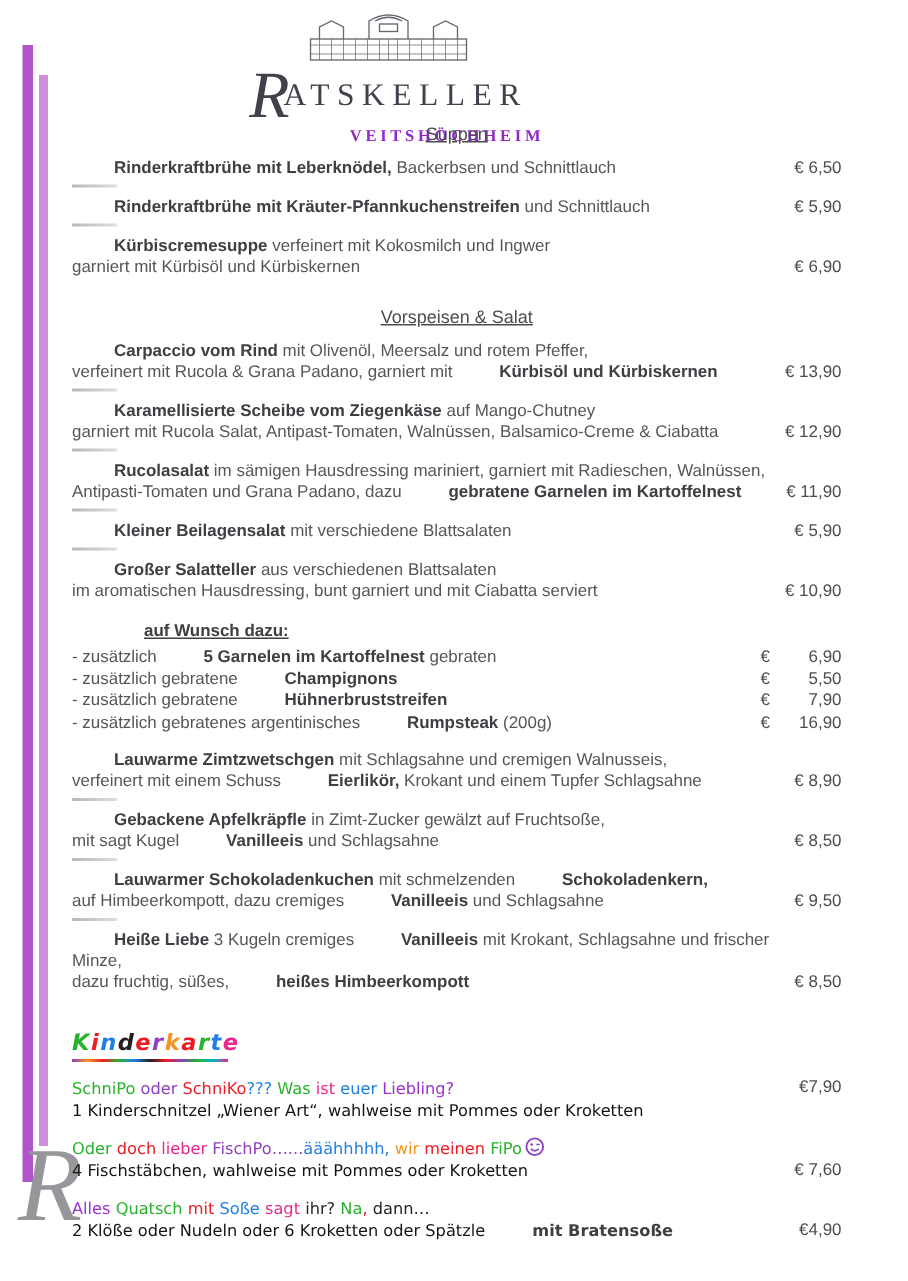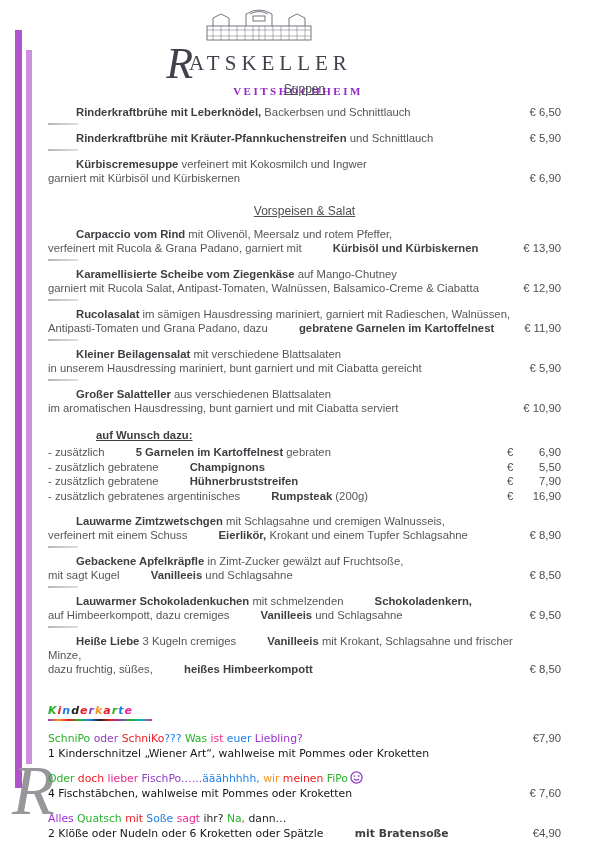--- a/index.html
+++ b/index.html
@@ -31,21 +31,21 @@
            margin:4px 0 6px 0;}
   .spacer{height:11px;}
   .addons-title{font-weight:bold;text-decoration:underline;color:#3e3f43;font-size:11.3px;
                 margin:3px 0 4px 48px;}
   .addon-row{display:flex;font-size:11.3px;line-height:14.5px;}
   .addon-text{flex:1;}
   .addon-euro{width:18px;color:#4c4d51;}
   .addon-val{width:36px;text-align:right;color:#4c4d51;}
   
   .kinder{margin-top:13px;}
-  .kinder-title{font-family:"DejaVu Sans",sans-serif;font-weight:bold;font-size:11px;
+  .kinder-title{font-family:"DejaVu Sans",sans-serif;font-weight:bold;font-size:15px;
                 font-style:italic;letter-spacing:1px;display:inline-block;}
   .kinder-underline{height:2px;width:104px;margin-top:1px;
       background:linear-gradient(to right,#8d3fbf,#f7941d,#ed1c24,#27b22b,#1f7fe8,#231f20,#ed1c24,#8d3fbf,#27b22b,#00b7c9,#ec268f);}
   .kinder-item{display:flex;margin-top:10px;font-family:"DejaVu Sans",sans-serif;font-size:10.8px;
                line-height:15px;}
   .kinder-lines{flex:1;padding-right:8px;}
   .kinder-head{font-weight:normal;}
   .kinder-desc{color:#141414;}
   .kinder-price{white-space:nowrap;font-family:"Liberation Sans",sans-serif;font-size:11.3px;
                 color:#4c4d51;}
@@ -128,21 +128,20 @@
             <div class="item-lines">
               <div><span class="b">Rucolasalat</span><span> im sämigen Hausdressing mariniert, garniert mit Radieschen, Walnüssen,</span></div>
               <div><span>Antipasti-Tomaten und Grana Padano, dazu </span><span class="b">gebratene Garnelen im Kartoffelnest</span></div>
             </div>
             <div class="item-price">€ 11,90</div>
           </div>
           <div class="divider"></div>
           <div class="item">
             <div class="item-lines">
               <div><span class="b">Kleiner Beilagensalat</span><span> mit verschiedene Blattsalaten</span></div>
-              <div><span>in unserem Hausdressing mariniert, bunt garniert und mit Ciabatta gereicht</span></div>
             </div>
             <div class="item-price">€ 5,90</div>
           </div>
           <div class="divider"></div>
           <div class="item">
             <div class="item-lines">
               <div><span class="b">Großer Salatteller</span><span> aus verschiedenen Blattsalaten</span></div>
               <div><span>im aromatischen Hausdressing, bunt garniert und mit Ciabatta serviert</span></div>
             </div>
             <div class="item-price">€ 10,90</div>

